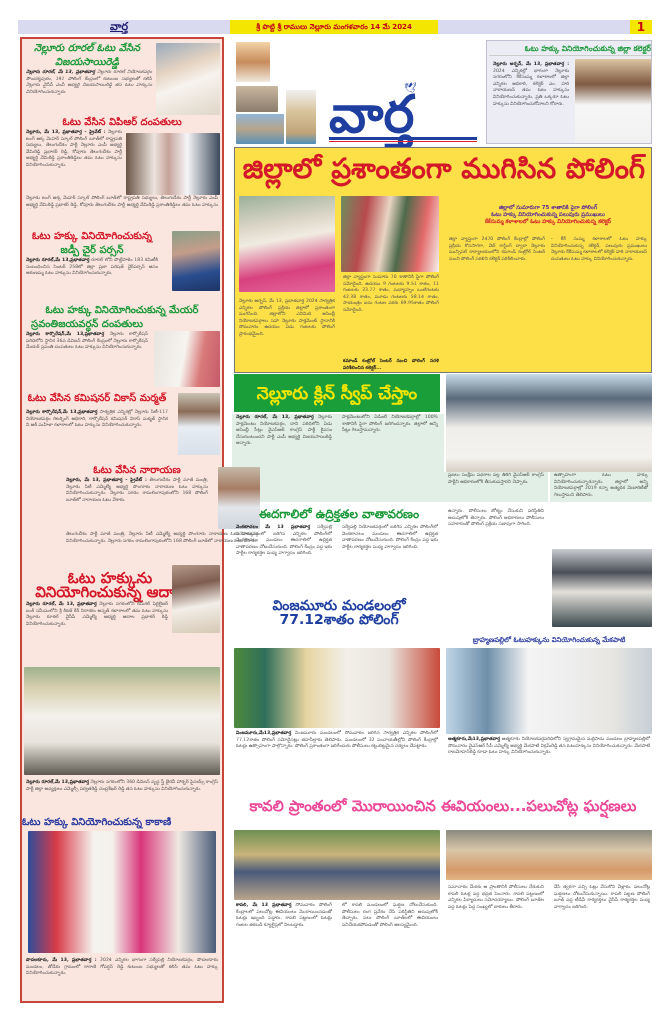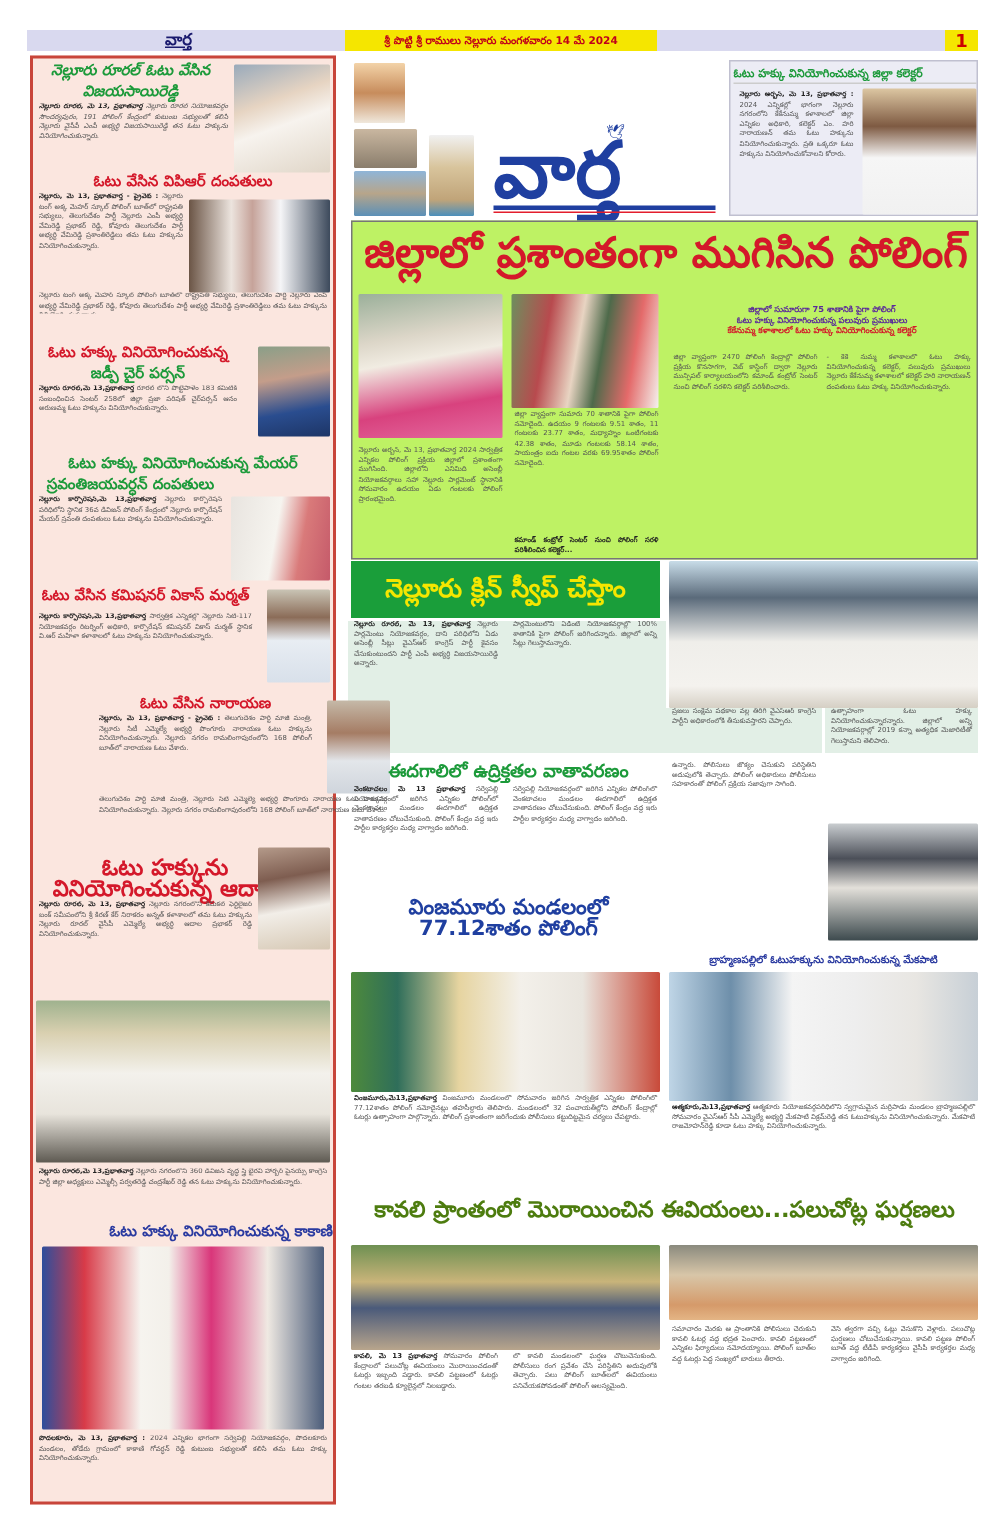--- a/index.html
+++ b/index.html
@@ -7,35 +7,35 @@
   .topbar { position: absolute; left: 18px; top: 20px; width: 634px; height: 14px; background: #d9d9ef; }
   .topbar .brand { position: absolute; left: 92px; top: 0; font-size: 11px; font-weight: bold; color: #1a1a6e; text-decoration: underline; line-height: 14px; }
   .topbar .dateline { position: absolute; left: 212px; top: 0; width: 208px; height: 14px; background: #f5e600; color: #c0001a; font-size: 7px; font-weight: bold; line-height: 14px; text-align: center; }
   .topbar .pageno { position: absolute; right: 0; top: 0; width: 22px; height: 14px; background: #f5e600; color: #c00; font-weight: bold; font-size: 12px; line-height: 14px; text-align: center; }
 
   .leftcol { position: absolute; left: 20px; top: 37px; width: 204px; height: 966px; border: 2px solid #c8453a; background: #fbe6df; }
   .story { position: absolute; left: 0; width: 200px; }
   .h-green { color: #1c9a3a; font-weight: bold; font-size: 10px; text-align: center; line-height: 14px; }
   .h-red { color: #d4182a; font-weight: bold; font-size: 10px; text-align: center; line-height: 14px; }
   .h-purple { color: #8a1f8c; font-weight: bold; font-size: 9.5px; text-align: center; line-height: 14px; }
-  .h-blue { color: #2a3aa0; font-weight: bold; font-size: 10px; text-align: right; line-height: 14px; }
+  .h-blue { color: #2a3aa0; font-weight: bold; font-size: 10px; text-align: left; line-height: 14px; }
   .body-text { font-size: 4.6px; line-height: 6.6px; color: #555; padding: 0 4px; text-align: justify; }
   .body-text b { color: #222; }
   .photo { position: absolute; border-radius: 1px; }
 
   .masthead { position: absolute; left: 234px; top: 40px; width: 243px; height: 104px; }
   .mast-red { position: absolute; left: 36px; top: 2px; width: 206px; height: 38px; background: #e31e2d; color: #fff; font-size: 15px; font-weight: bold; line-height: 38px; text-align: center; }
   .mast-word { position: absolute; left: 95px; top: 50px; font-size: 52px; font-weight: bold; color: #1f3fa0; line-height: 48px; font-family: "DejaVu Serif", serif; }
   .mast-line { position: absolute; left: 95px; top: 97px; width: 148px; height: 3px; background: #1f3fa0; }
   .mast-line2 { position: absolute; left: 95px; top: 101px; width: 148px; height: 1px; background: #e31e2d; }
 
   .collector { position: absolute; left: 486px; top: 40px; width: 166px; height: 104px; background: #ececf5; border: 1px solid #c0c0d0; }
-  .collector .ttl { position: absolute; left: 2px; top: 1px; width: 162px; height: 14px; color: #1c9a3a; font-weight: bold; font-size: 7.5px; text-align: left; line-height: 14px; border-bottom: 1px solid #ccc; }
+  .collector .ttl { position: absolute; left: 2px; top: 1px; width: 162px; height: 14px; color: #1c9a3a; font-weight: bold; font-size: 7.5px; text-align: right; line-height: 14px; border-bottom: 1px solid #ccc; }
 
-  .lead { position: absolute; left: 234px; top: 147px; width: 418px; height: 226px; border: 1px solid #777; background: #bef264; }
+  .lead { position: absolute; left: 234px; top: 147px; width: 418px; height: 226px; border: 1px solid #777; background: #fde047; }
   .lead-head { position: absolute; left: 0; top: 2px; width: 418px; text-align: center; color: #d4182a; font-size: 28px; font-weight: bold; line-height: 38px; }
   .sub-purple { color: #5a2a9a; font-size: 5.5px; text-align: center; line-height: 7px; font-weight: bold; }
   .sub-red { color: #d4182a; font-size: 5.5px; text-align: center; line-height: 7px; font-weight: bold; }
   .col { position: absolute; }
 
   .green-banner { position: absolute; left: 234px; top: 374px; width: 206px; height: 38px; background: #1a9e3a; color: #f5e600; font-size: 17px; font-weight: bold; line-height: 38px; text-align: center; }
   .mint { background: #e2efe6; }
 
   .section-h { position: absolute; font-weight: bold; text-align: center; }
 </style>
@@ -159,19 +159,19 @@
 <div class="photo" style="left:552px;top:549px;width:100px;height:78px;background:linear-gradient(180deg,#c9cdd0 0%,#4b4f58 30%,#e3e0da 55%,#3d4a4e 100%);"></div>
 
 <div class="section-h" style="left:234px;top:598px;width:210px;color:#1f3fa0;font-size:14px;line-height:14px;">వింజమూరు మండలంలో 77.12శాతం పోలింగ్</div>
 <div class="photo" style="left:234px;top:648px;width:206px;height:80px;background:linear-gradient(90deg,#4d8a3c 0%,#2f6e5a 15%,#e6d4a0 35%,#f3f0ea 55%,#e9e5de 75%,#c84a3a 100%);"></div>
 <div class="col body-text" style="left:232px;top:730px;width:210px;height:52px;overflow:hidden;"><b>వింజమూరు,మే13,ప్రభాతవార్త</b> <span>వింజమూరు మండలంలో సోమవారం జరిగిన సార్వత్రిక ఎన్నికల పోలింగ్‌లో 77.12శాతం పోలింగ్ నమోదైనట్లు తహసీల్దారు తెలిపారు. మండలంలో 32 పంచాయతీల్లోని పోలింగ్ కేంద్రాల్లో ఓటర్లు ఉత్సాహంగా పాల్గొన్నారు. పోలింగ్ ప్రశాంతంగా జరిగేందుకు పోలీసులు కట్టుదిట్టమైన చర్యలు చేపట్టారు.</span></div>
 
 <div class="section-h" style="left:446px;top:634px;width:206px;color:#2a3aa0;font-size:6.8px;line-height:12px;">బ్రాహ్మణపల్లిలో ఓటుహక్కును వినియోగించుకున్న మేకపాటి</div>
 <div class="photo" style="left:446px;top:648px;width:206px;height:86px;background:linear-gradient(90deg,#bfd5e6 0%,#6e8faa 20%,#f4f4f4 40%,#eeeeee 60%,#e8e6e2 80%,#c7cfd6 100%);"></div>
 <div class="col body-text" style="left:444px;top:736px;width:210px;height:44px;overflow:hidden;"><b>ఆత్మకూరు,మే13,ప్రభాతవార్త</b> <span>ఆత్మకూరు నియోజకవర్గపరిధిలోని స్వగ్రామమైన మర్రిపాడు మండలం బ్రాహ్మణపల్లిలో సోమవారం వైఎస్ఆర్ సీపీ ఎమ్మెల్యే అభ్యర్థి మేకపాటి విక్రమ్‌రెడ్డి తన ఓటుహక్కును వినియోగించుకున్నారు. మేకపాటి రాజమోహన్‌రెడ్డి కూడా ఓటు హక్కు వినియోగించుకున్నారు.</span></div>
 
-<div class="section-h" style="left:234px;top:794px;width:418px;color:#4d7c0f;font-size:15px;line-height:24px;">కావలి ప్రాంతంలో మొరాయించిన ఈవియంలు...పలుచోట్ల ఘర్షణలు</div>
+<div class="section-h" style="left:234px;top:794px;width:418px;color:#ec4899;font-size:15px;line-height:24px;">కావలి ప్రాంతంలో మొరాయించిన ఈవియంలు...పలుచోట్ల ఘర్షణలు</div>
 <div class="photo" style="left:234px;top:830px;width:206px;height:70px;background:linear-gradient(180deg,#6e9052 0%,#c9b47a 35%,#4a5a7a 60%,#b8a58c 100%);"></div>
 <div class="photo" style="left:446px;top:830px;width:206px;height:50px;background:linear-gradient(180deg,#8a8a7e 0%,#d8c6a8 40%,#d59a6a 80%,#e4b585 100%);"></div>
 <div class="col body-text" style="left:232px;top:902px;width:104px;height:104px;overflow:hidden;"><b>కావలి, మే 13 ప్రభాతవార్త</b> <span>సోమవారం పోలింగ్ కేంద్రాలలో పలుచోట్ల ఈవియంలు మొరాయించడంతో ఓటర్లు ఇబ్బంది పడ్డారు. కావలి పట్టణంలో ఓటర్లు గంటల తరబడి క్యూలైన్లలో నిలబడ్డారు.</span></div>
 <div class="col body-text" style="left:338px;top:902px;width:104px;height:104px;overflow:hidden;">లో కావలి మండలంలో ఘర్షణ చోటుచేసుకుంది. పోలీసులు రంగ ప్రవేశం చేసి పరిస్థితిని అదుపులోకి తెచ్చారు. పలు పోలింగ్ బూత్‌లలో ఈవియంలు పనిచేయకపోవడంతో పోలింగ్ ఆలస్యమైంది.</div>
 <div class="col body-text" style="left:444px;top:884px;width:104px;height:122px;overflow:hidden;">సమాచారం మేరకు ఆ ప్రాంతానికి పోలీసులు చేరుకుని కావలి ఓటర్ల వద్ద భద్రత పెంచారు. కావలి పట్టణంలో ఎన్నికల ఫిర్యాదులు నమోదయ్యాయి. పోలింగ్ బూత్‌ల వద్ద ఓటర్లు పెద్ద సంఖ్యలో బారులు తీరారు.</div>
 <div class="col body-text" style="left:550px;top:884px;width:104px;height:122px;overflow:hidden;">వేసి త్వరగా వచ్చి ఓట్లు వేసుకొని వెళ్లారు. పలుచోట్ల ఘర్షణలు చోటుచేసుకున్నాయి. కావలి పట్టణ పోలింగ్ బూత్ వద్ద టీడీపీ కార్యకర్తలు వైసీపీ కార్యకర్తల మధ్య వాగ్వాదం జరిగింది.</div>
 
 </body></html>

